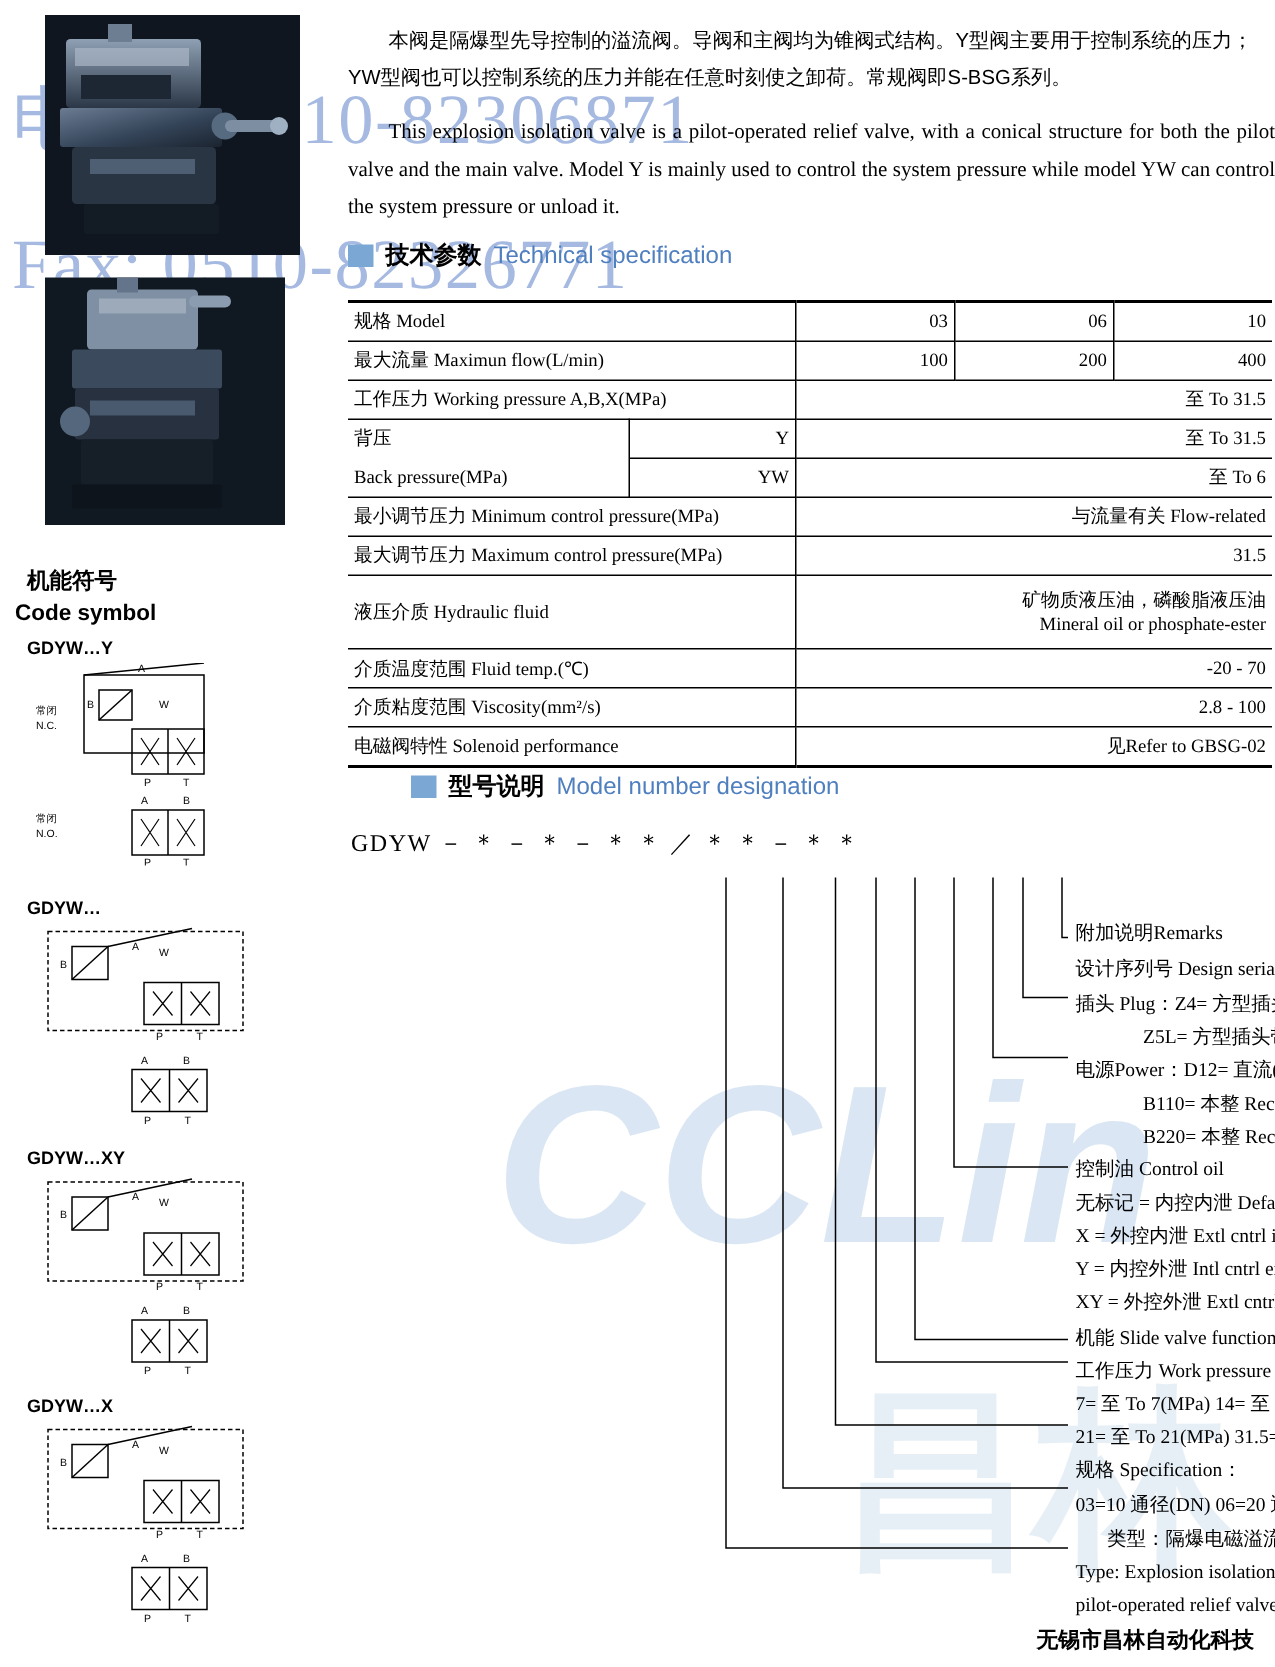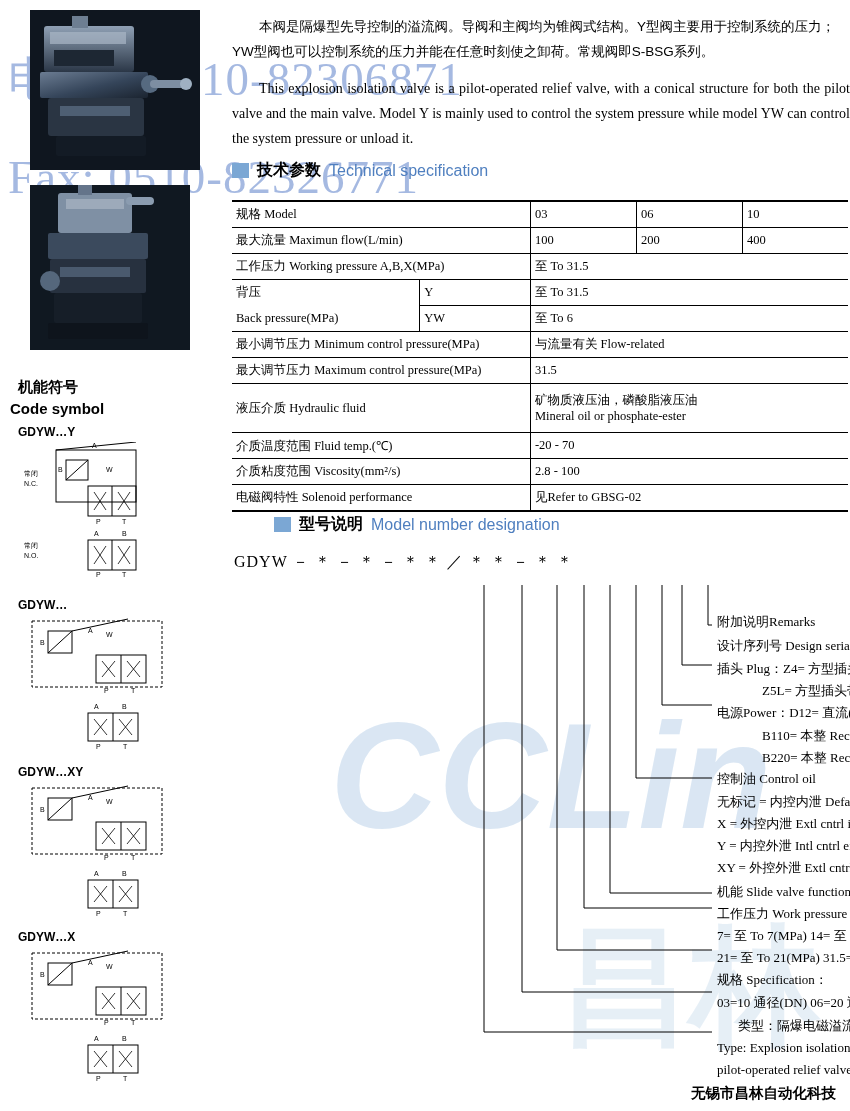--- a/index.html
+++ b/index.html
@@ -168,21 +168,21 @@
   }
   table.spec td {
     border: 1px solid #000;
     padding: 3px 4px;
     height: 19px;
     vertical-align: middle;
   }
   table.spec tr.first td { border-top: 2px solid #000; }
   table.spec tr.last td { border-bottom: 2px solid #000; }
   td.lbl { padding-left: 5px; }
-  td.ctr { text-align: left; }
+  td.ctr { text-align: right; }
   table.spec td.outer-l { border-left: none; }
   table.spec td.outer-r { border-right: none; }
 
   
   .model-code {
     position: absolute;
     left: 22px;
     top: 552px;
     font-size: 16px;
     letter-spacing: 1px;

